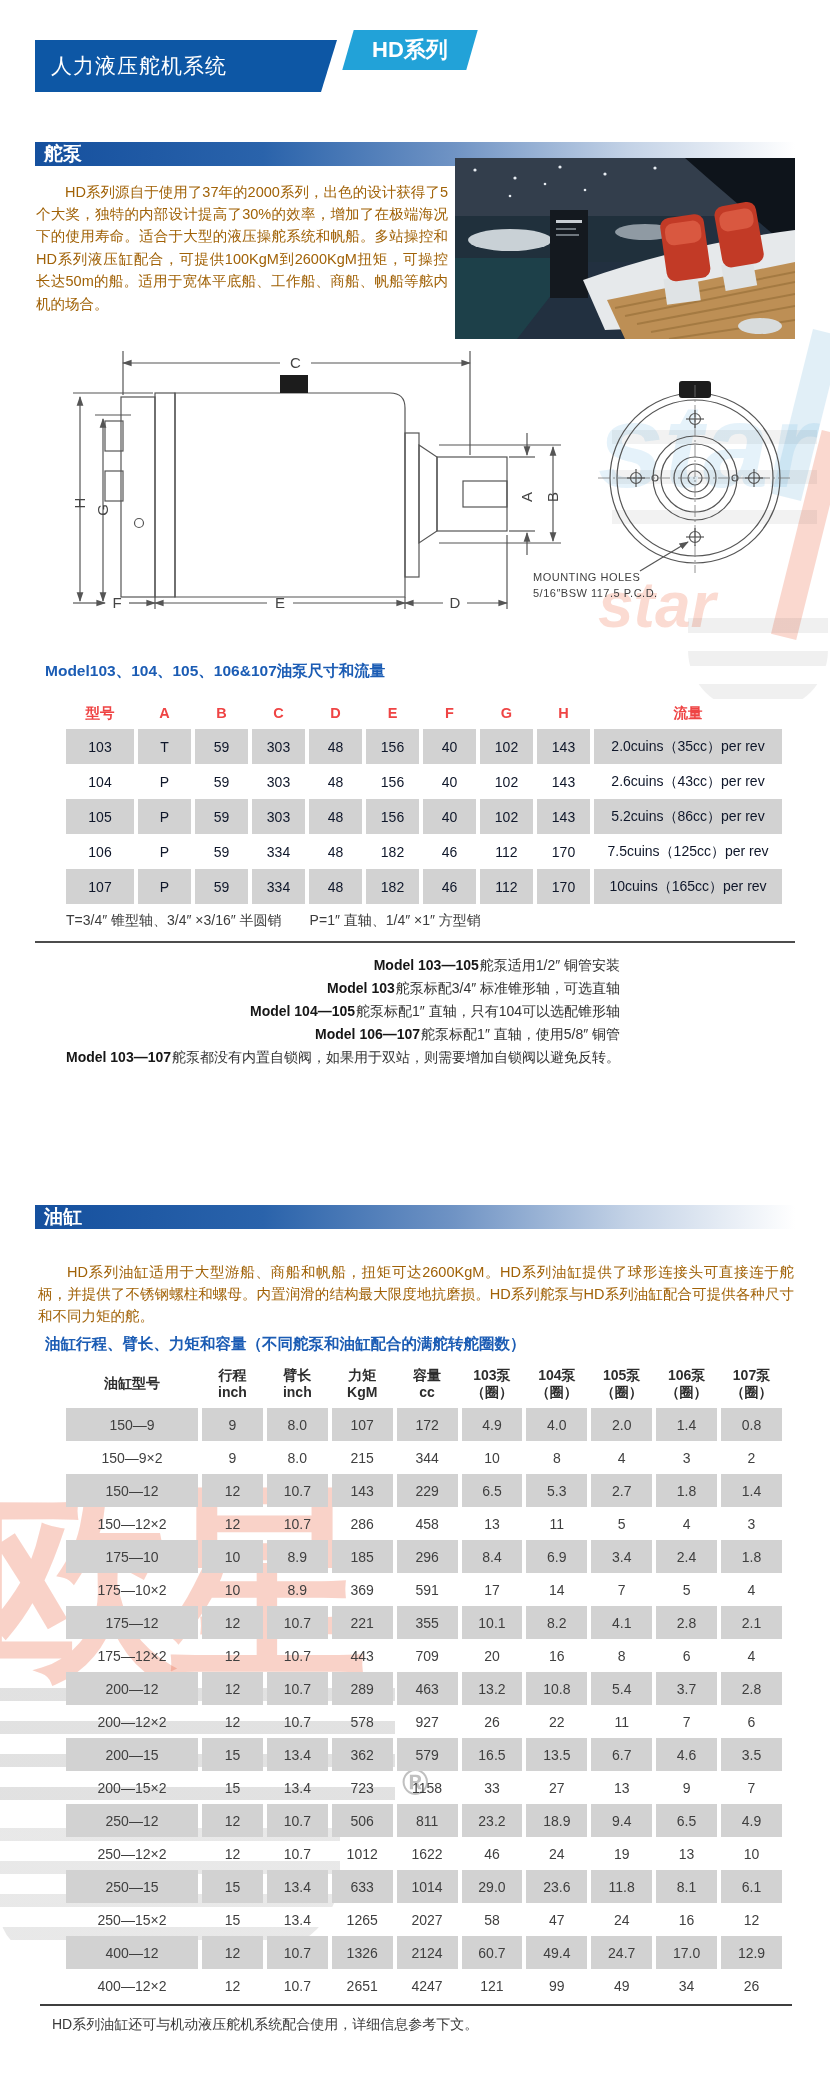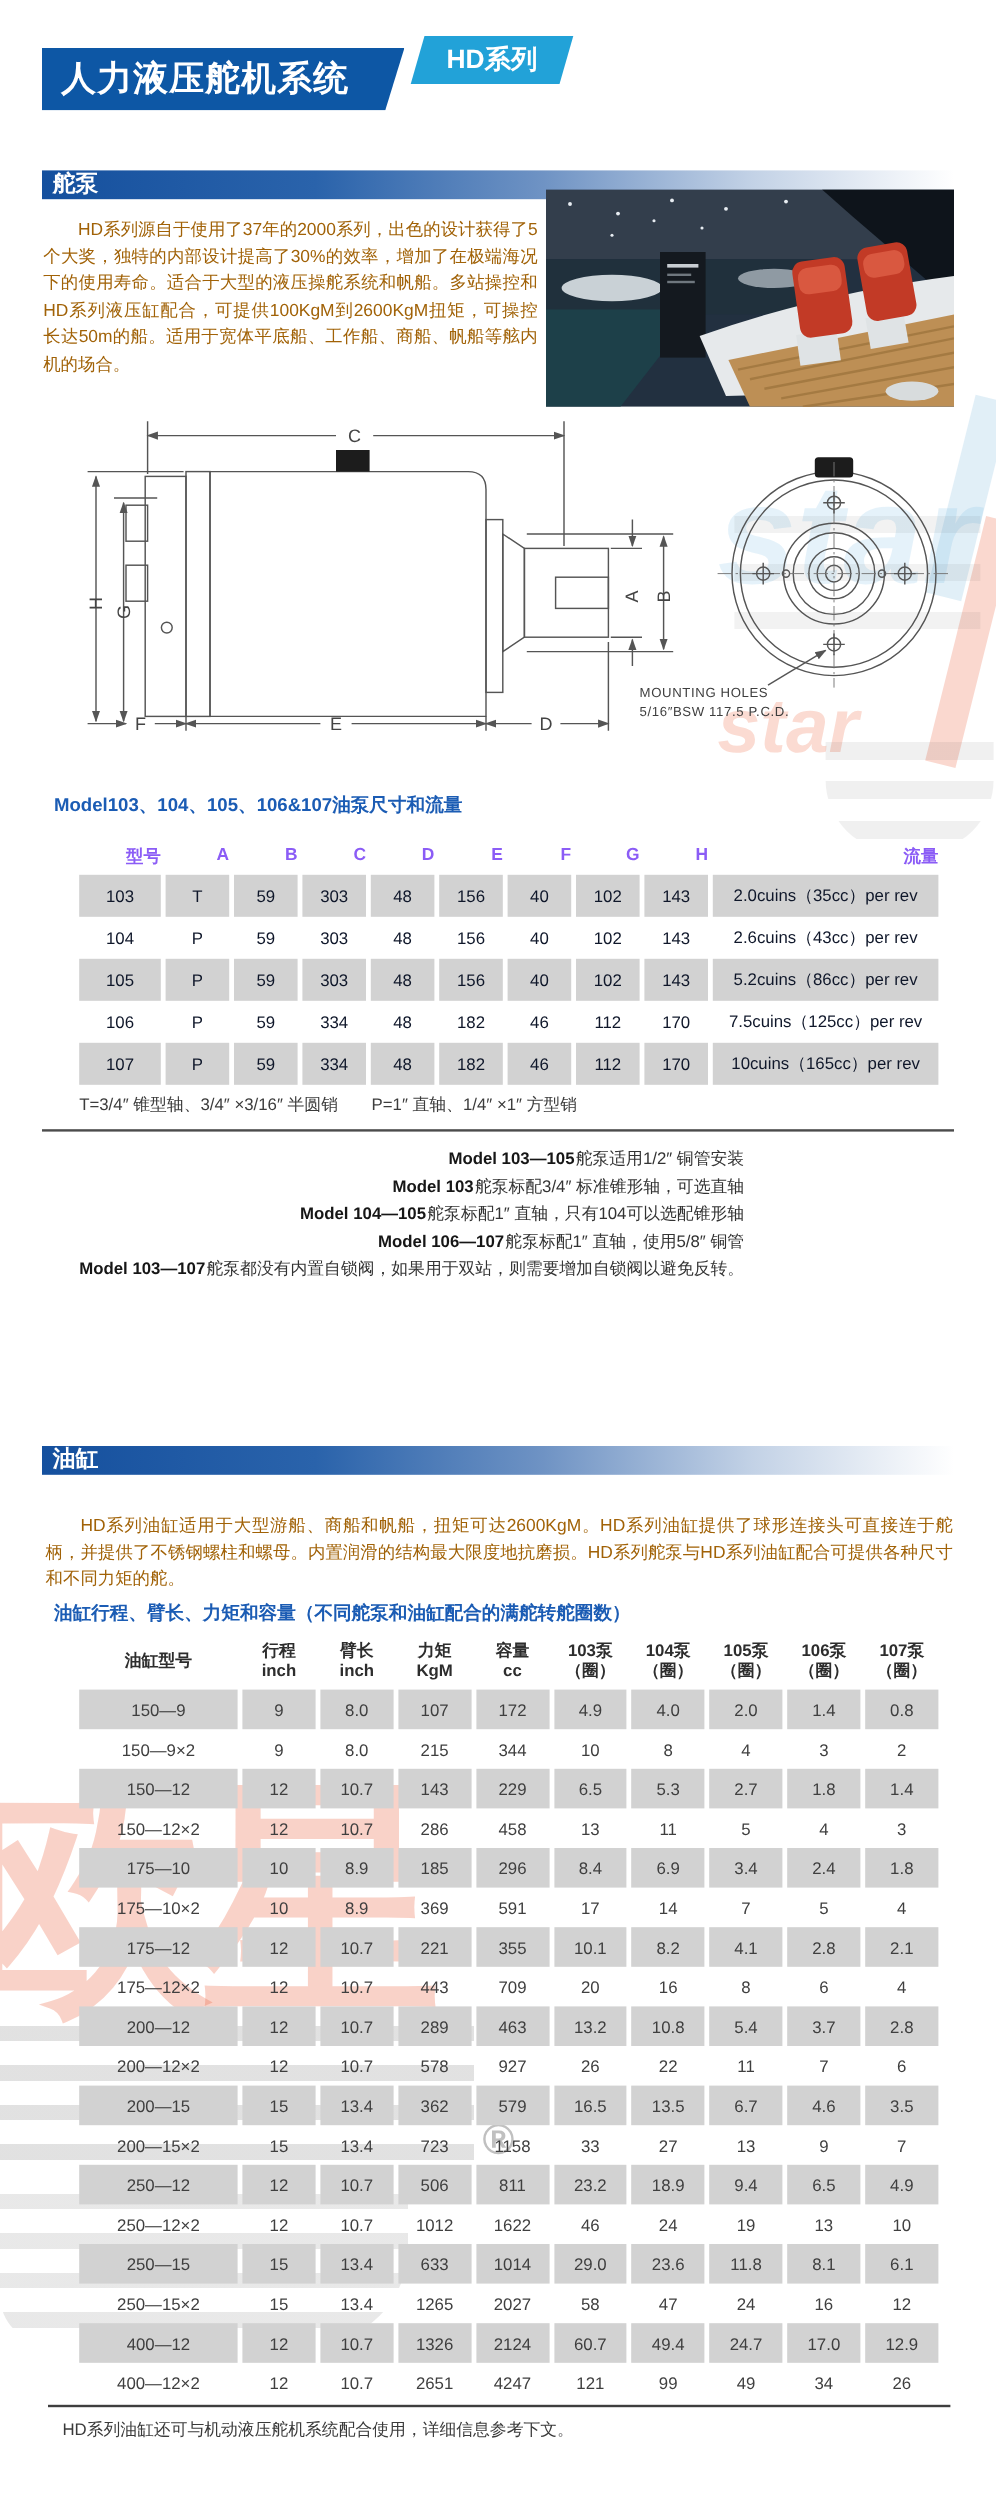--- a/index.html
+++ b/index.html
@@ -16,21 +16,21 @@
   .wm-bars-mid{left:688px;top:618px;width:140px;height:92px;background:repeating-linear-gradient(180deg,rgba(0,0,0,0.06) 0 15px,transparent 15px 33px);border-radius:0 0 60px 60px;}
   .wm-cn{left:-28px;top:1448px;font-size:205px;font-weight:700;letter-spacing:-14px;color:rgba(231,88,50,0.27);}
   .wm-bars-b1{left:0;top:1688px;width:395px;height:130px;background:repeating-linear-gradient(180deg,rgba(120,120,120,0.22) 0 13px,transparent 13px 33px);}
   .wm-bars-b2{left:0;top:1828px;width:340px;height:125px;background:repeating-linear-gradient(180deg,rgba(130,130,130,0.18) 0 13px,transparent 13px 33px);border-radius:0 0 80px 40px;}
   .wm-reg{left:402px;top:1762px;font-size:36px;font-weight:700;color:rgba(115,115,115,0.45);}
 
   
   .banner{position:absolute;left:35px;top:40px;width:302px;height:52px;background:#0d57a5;
           clip-path:polygon(0 0,100% 0,calc(100% - 16px) 100%,0 100%);
           display:flex;align-items:center;padding-left:16px;box-sizing:border-box;z-index:2;}
-  .banner-title{color:#fff;font-size:29px;font-weight:700;letter-spacing:1px;white-space:nowrap;}
+  .banner-title{color:#fff;font-size:21px;font-weight:400;letter-spacing:1px;white-space:nowrap;}
   .badge{position:absolute;left:348px;top:30px;width:124px;height:40px;background:#22a2d8;
          transform:skewX(-16deg);display:flex;align-items:center;justify-content:center;z-index:2;}
   .badge span{transform:skewX(16deg);color:#fff;font-size:22px;font-weight:700;white-space:nowrap;}
 
   
   .section-bar{position:absolute;left:35px;width:760px;height:24px;z-index:2;
     background:linear-gradient(90deg,#15509e 0%,#2a63ab 30%,#6f93c4 55%,#c3d2e6 78%,#ffffff 100%);
     color:#fff;font-size:19px;font-weight:700;line-height:24px;padding-left:9px;box-sizing:border-box;}
   #bar-pump{top:142px;}
   #bar-cyl{top:1205px;}
@@ -45,21 +45,21 @@
 
   
   .blue-title{position:absolute;color:#1b5cb4;font-weight:700;font-size:15.5px;z-index:2;white-space:nowrap;}
   #title1{left:45px;top:661px;}
   #title2{left:45px;top:1334px;}
 
   
   table{position:absolute;border-collapse:separate;border-spacing:4px 0;table-layout:fixed;z-index:1;}
   th,td{padding:0;text-align:center;overflow:hidden;white-space:nowrap;}
   #pumpTable{left:62px;top:697px;width:724px;}
-  #pumpTable th{height:32px;font-size:14.5px;font-weight:700;color:#8b5cf6;text-align:right;}
+  #pumpTable th{height:32px;font-size:14.5px;font-weight:700;color:#ef4444;}
   #pumpTable td{height:35px;font-size:14px;color:#0f172a;}
   #pumpTable tbody tr:nth-child(odd) td{background:#d2d2d2;}
   #pumpTable col.p0{width:68px}
   #pumpTable col.pm{width:53px}
 
   #cylTable{left:62px;top:1360px;width:724px;}
   #cylTable th{height:48px;font-size:14px;font-weight:700;color:#2d2d2d;line-height:1.25;vertical-align:middle;}
   #cylTable td{height:33px;font-size:14px;color:#3f3f3f;}
   #cylTable tbody tr:nth-child(odd) td{background:#d2d2d2;}
   #cylTable col.c0{width:132px}

